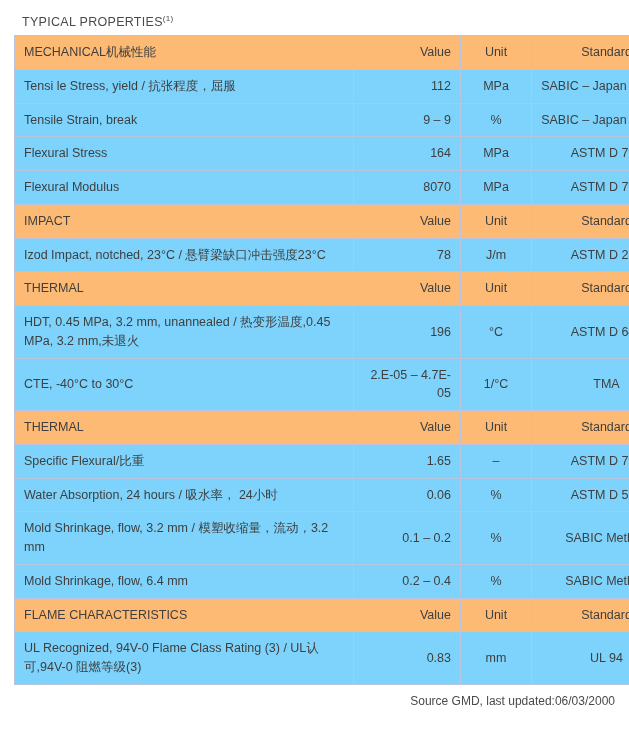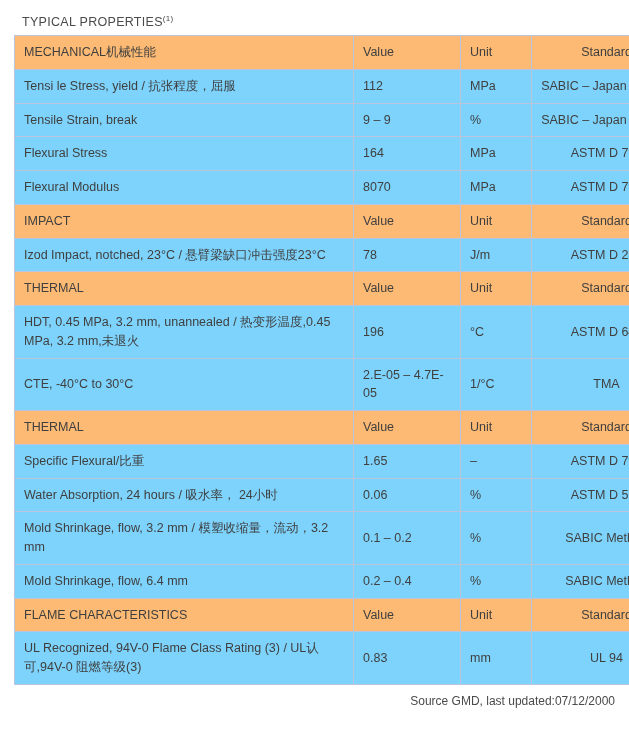--- a/index.html
+++ b/index.html
@@ -45,22 +45,22 @@
     color: #3f3f3f;
   }
   .header-row td {
     background: #fdba74;
     color: #3b3b3b;
   }
   .body-row td {
     background: #7dd3fc;
   }
   .c-name { width: 320px; text-align: left; }
-  .c-value { width: 88px; text-align: left; }
-  .c-unit { width: 52px; }
+  .c-value { width: 88px; text-align: right; }
+  .c-unit { width: 52px; text-align: center; }
   .c-std { width: 131px; text-align: center; }
   .two-line { line-height: 1.85; }
   .source {
     margin-top: 9px;
     width: 601px;
     text-align: right;
     font-size: 12px;
     color: #4a4a4a;
     padding-right: 2px;
   }
@@ -180,15 +180,15 @@
       <tr class="body-row two-line">
         <td class="c-name">UL Recognized, 94V-0 Flame Class Rating (3) / UL认可,94V-0 阻燃等级(3)</td>
         <td class="c-value">0.83</td>
         <td class="c-unit">mm</td>
         <td class="c-std">UL 94</td>
       </tr>
 
     </tbody>
   </table>
 
-  <div class="source">Source GMD, last updated:07/12/2000</div>
+  <div class="source">Source GMD, last updated:06/03/2000</div>
 
 </div>
 
 </body></html>

